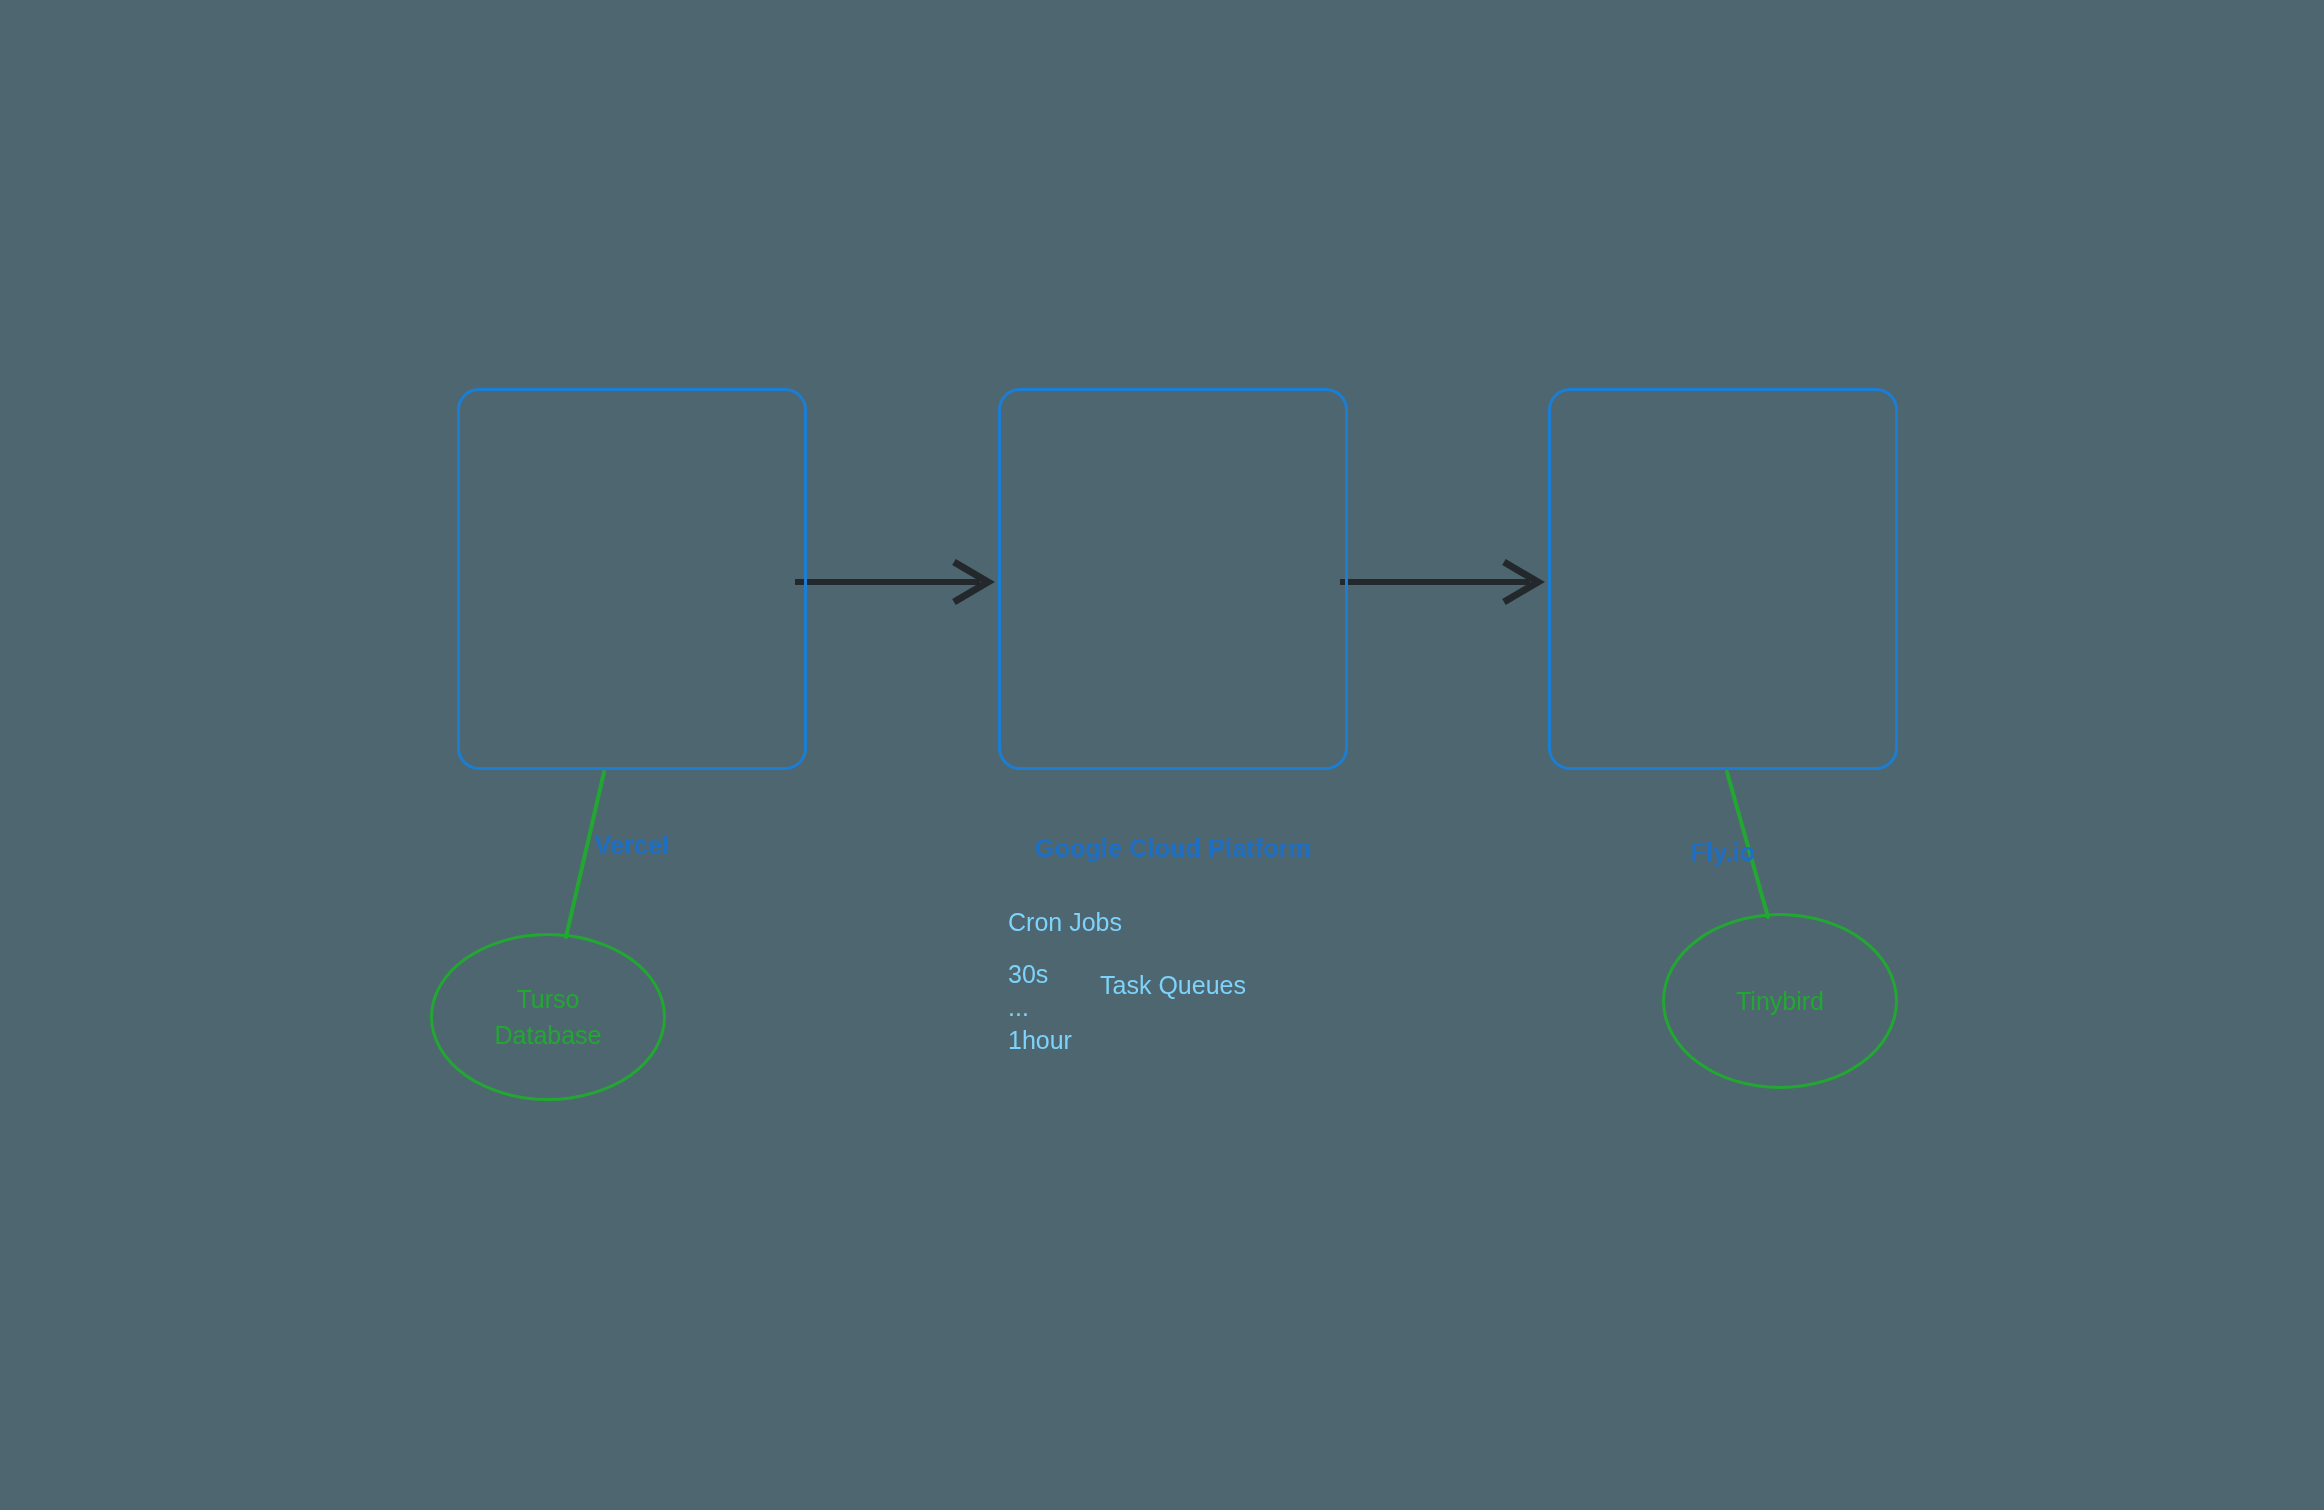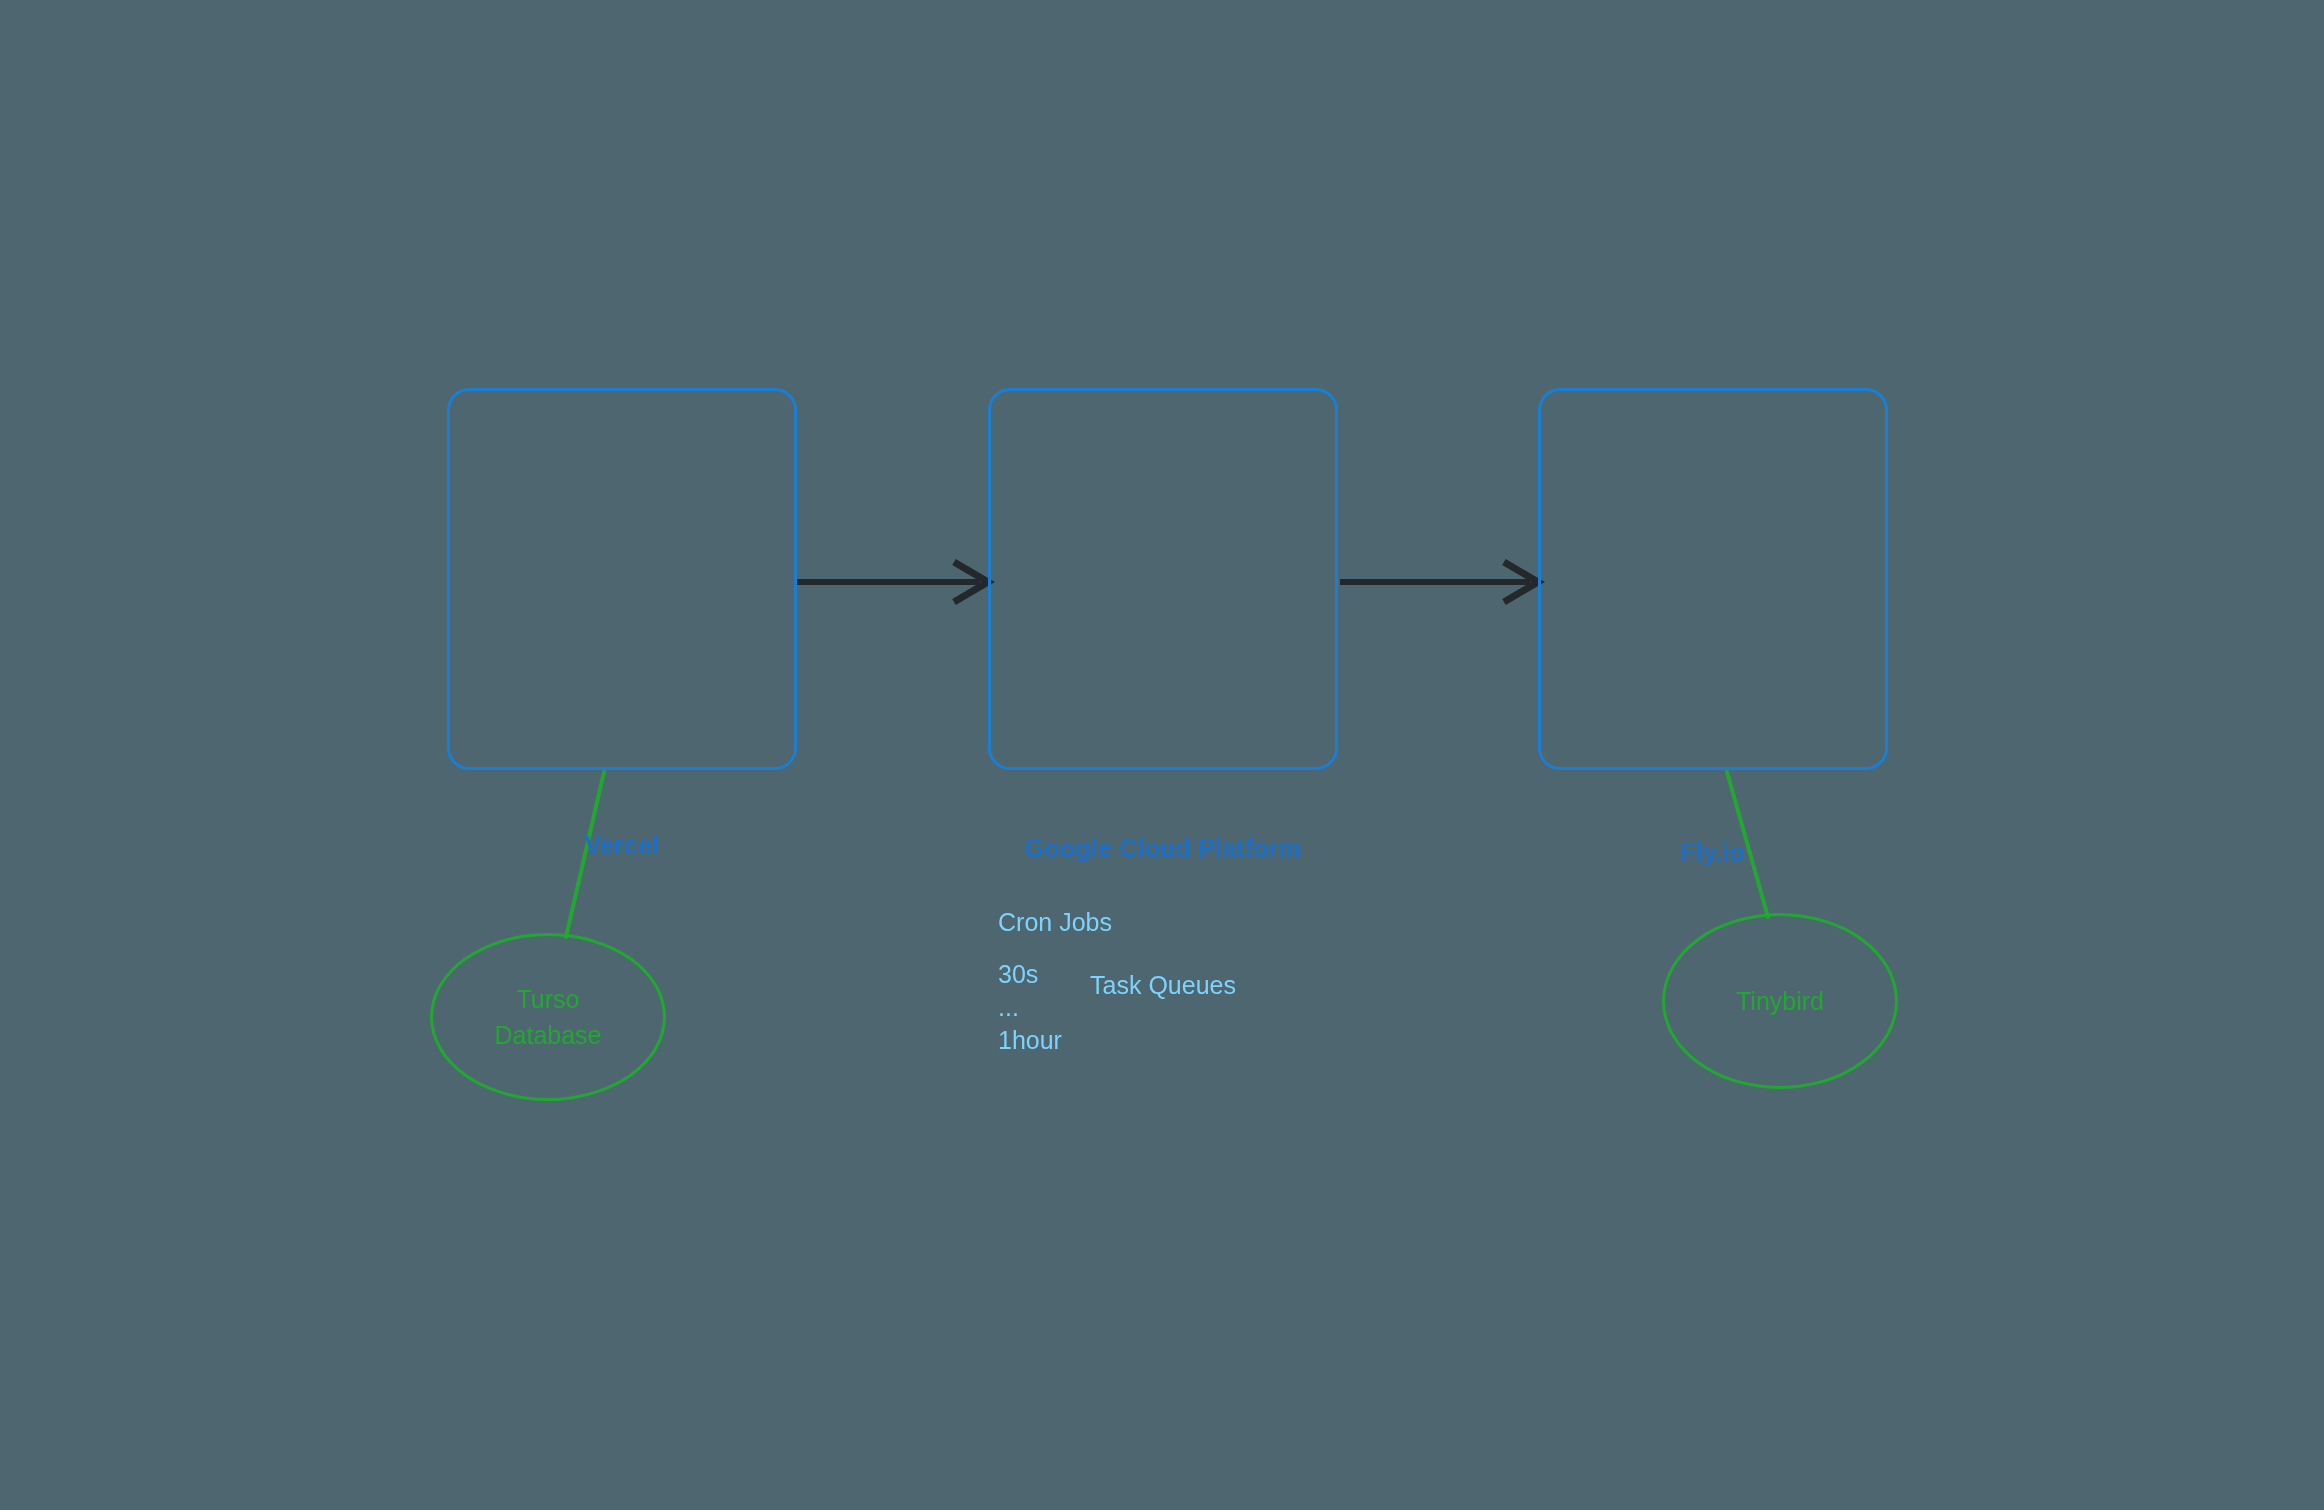--- a/index.html
+++ b/index.html
@@ -25,20 +25,21 @@
     width: 2324px;
     height: 1510px;
     pointer-events: none;
   }
   .cluster {
     position: absolute;
     box-sizing: border-box;
     border: 3px solid #1a7fd4;
     border-radius: 22px;
     background: transparent;
+    margin-left: 10px;
   }
   .cluster-title {
     position: absolute;
     left: 0;
     width: 100%;
     text-align: center;
     color: #1c6fc4;
     font-size: 25px;
     font-weight: 700;
     letter-spacing: 0.2px;

